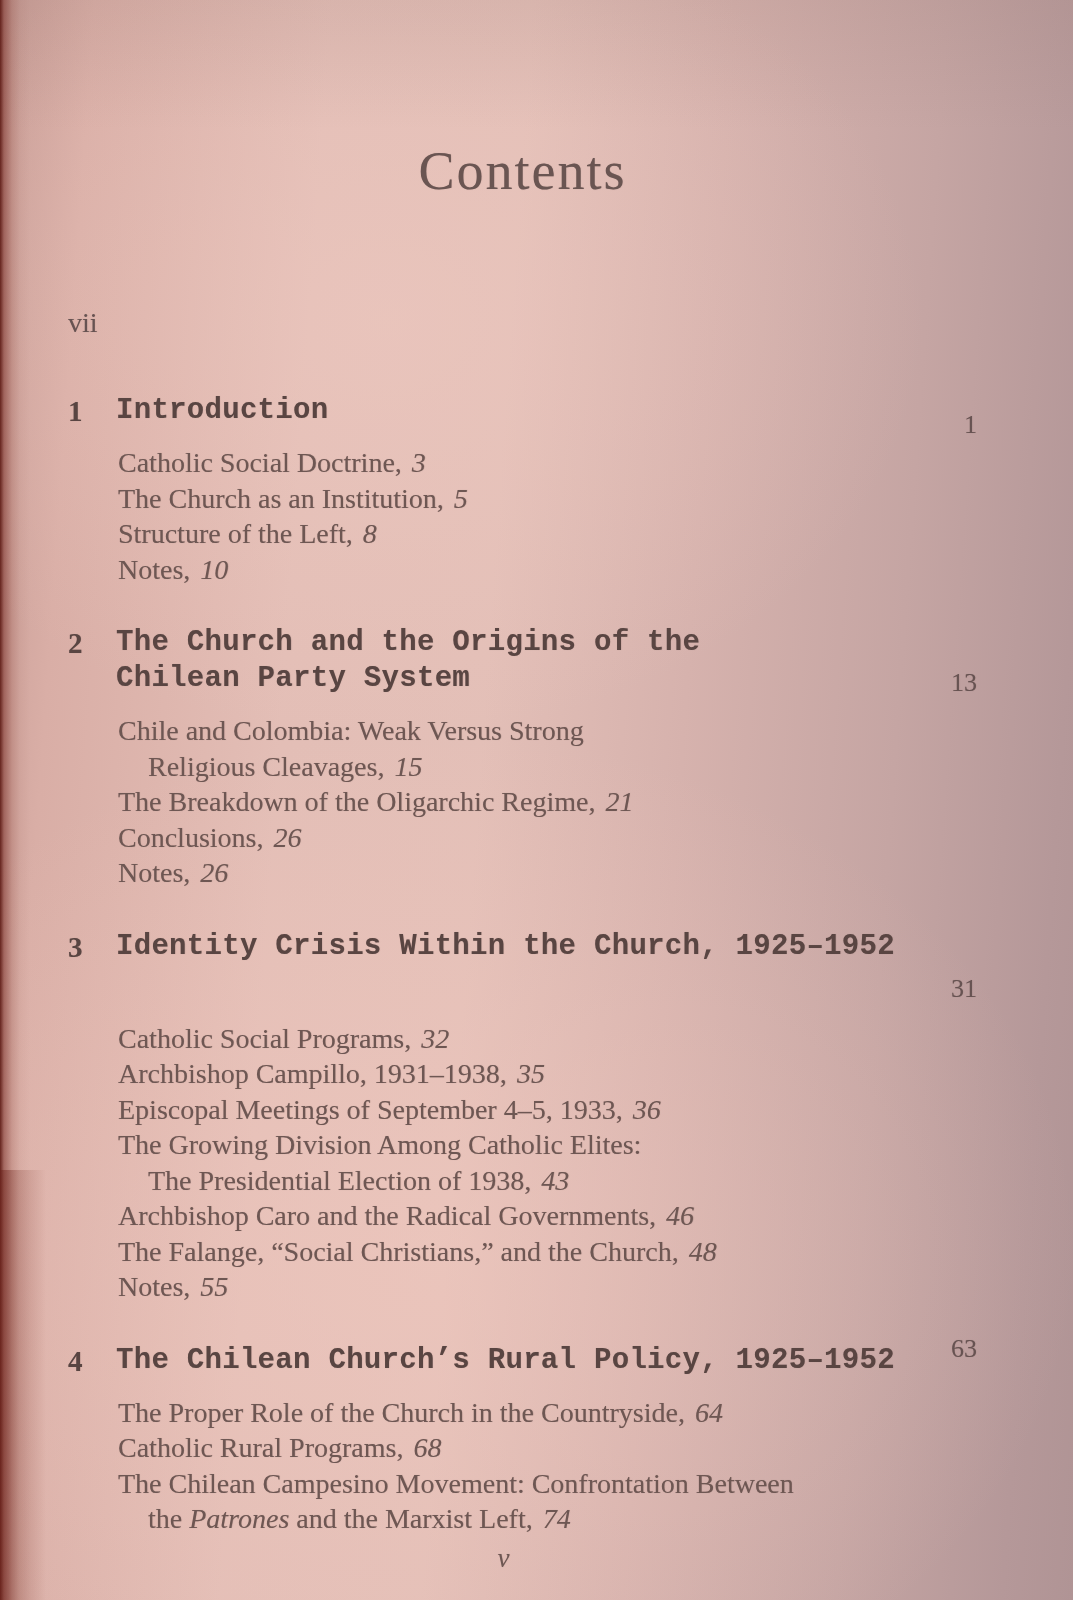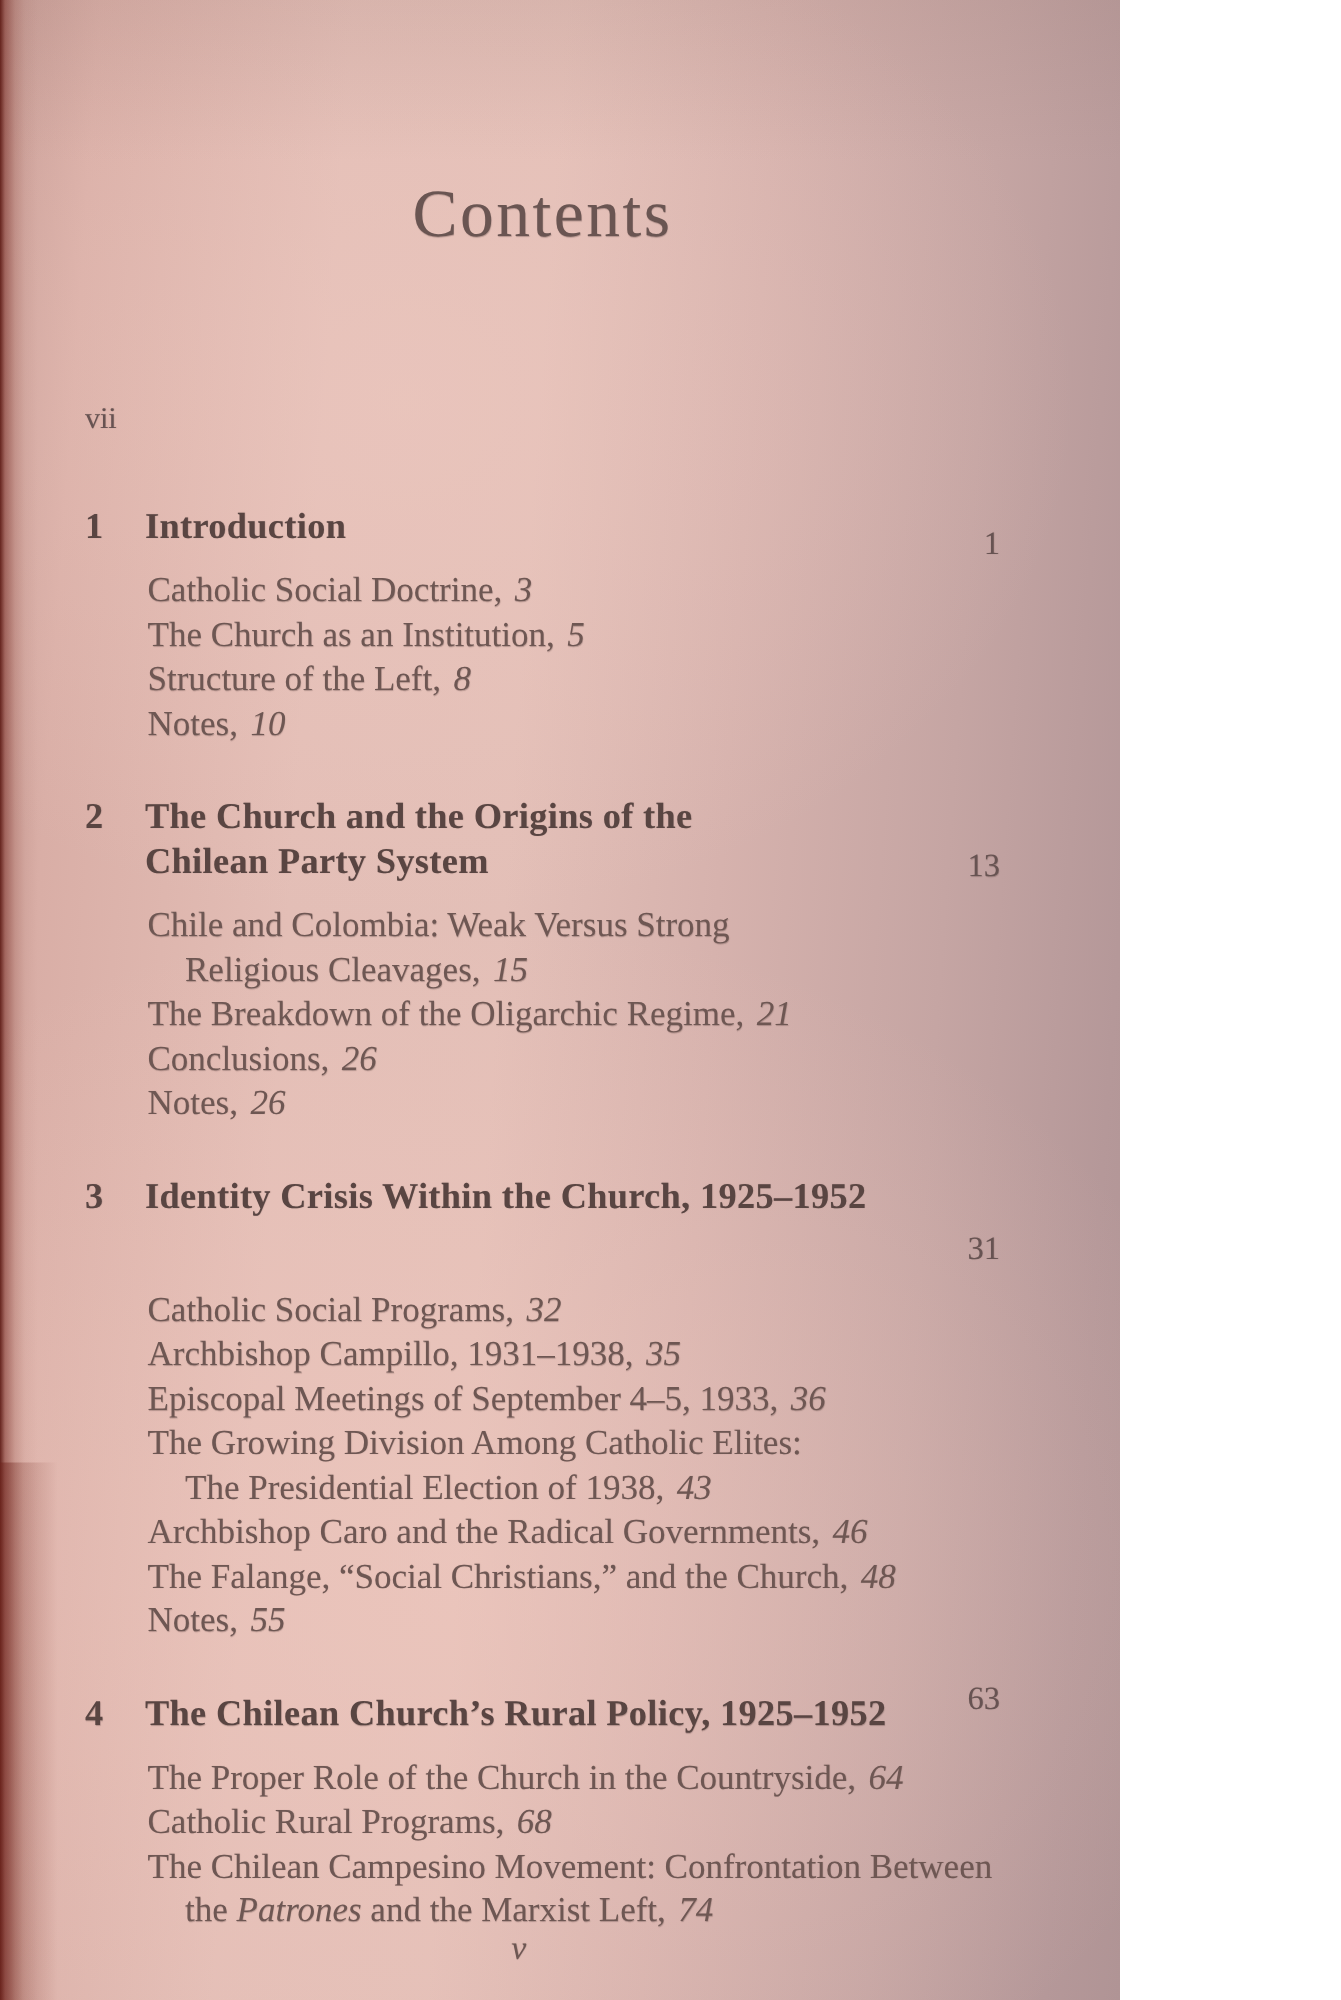--- a/index.html
+++ b/index.html
@@ -1,21 +1,21 @@
 <!DOCTYPE html>
 <html><head>
 <meta charset="utf-8">
 <style>
   html, body { margin: 0; padding: 0; }
   body {
     width: 1073px; height: 1600px; overflow: hidden;
     font-family: "Liberation Serif", "DejaVu Serif", serif;
   }
   .photo {
-    position: relative; width: 896px; height: 1600px;
+    position: relative; width: 1073px; height: 1600px;
     background:
       linear-gradient(180deg, rgba(140,110,105,0.14) 0, rgba(140,110,105,0) 130px),
       radial-gradient(1000px 800px at 40% 78%, rgba(242,202,192,0.50), rgba(242,202,192,0) 65%),
       radial-gradient(900px 700px at 36% 20%, rgba(240,203,194,0.45), rgba(240,203,194,0) 60%),
       linear-gradient(94deg, #c79c95 0%, #d9aea6 8%, #e3beb6 28%, #e3bfb7 45%, #d6b2ad 62%, #c5a5a3 80%, #b59899 94%, #b09495 100%);
   }
   .edge-left {
     position: absolute; left: 0; top: 0; bottom: 0; width: 30px; z-index: 2;
     background: linear-gradient(to right,
       rgba(95,28,22,0.95) 0, rgba(120,45,38,0.55) 4px,
@@ -36,30 +36,30 @@
     margin: 140px 0 0 0;
     text-align: center;
     font-size: 54px; font-weight: 400; letter-spacing: 2px;
     color: #6a5552;
   }
   .front-row {
     margin-top: 96px;
     display: flex; justify-content: space-between; align-items: flex-start;
   }
   .fm-label { font-style: italic; font-size: 30px; letter-spacing: 0.5px; }
-  .fm-page  { font-style: normal; font-size: 24px; margin-top: 24px; color: #675352; }
+  .fm-page  { font-style: normal; font-size: 28px; margin-top: 9px; color: #675352; }
 
   .chapter { margin-top: 38px; }
   .chapter:first-of-type { margin-top: 54px; }
   .ch-head {
     display: grid; grid-template-columns: 48px 1fr auto;
     font-weight: 700; font-size: 29px; line-height: 36px;
     color: #594542; letter-spacing: 0.3px;
   }
-  .ch-line { display: block; }
+  .ch-line { display: block; font-family: Liberation Mono, monospace; }
   .ch-page {
     font-weight: 400; font-size: 26px; color: #675352;
     align-self: start; letter-spacing: 0;
   }
   #chapters .chapter:nth-of-type(1) .ch-page { transform: translateY(14px); }
   #chapters .chapter:nth-of-type(2) .ch-page { transform: translateY(40px); }
   #chapters .chapter:nth-of-type(3) .ch-page { transform: translateY(2px); margin-top: 40px;  }
   #chapters .chapter:nth-of-type(4) .ch-page { transform: translateY(-12px); }
 
   .entries {

